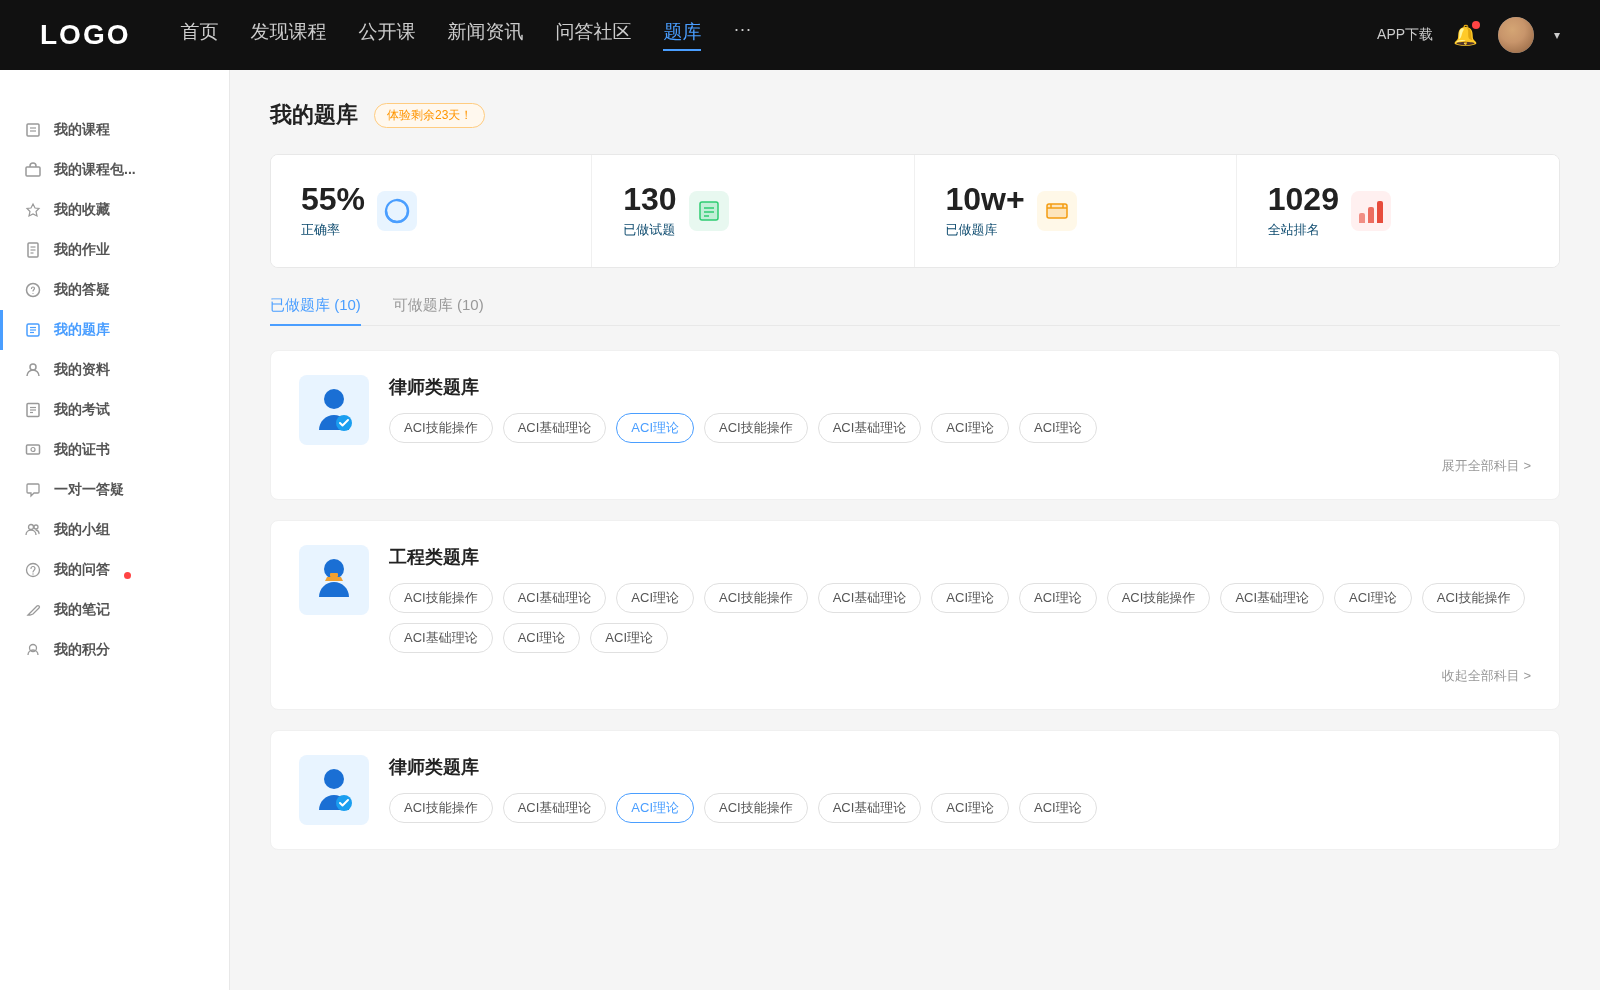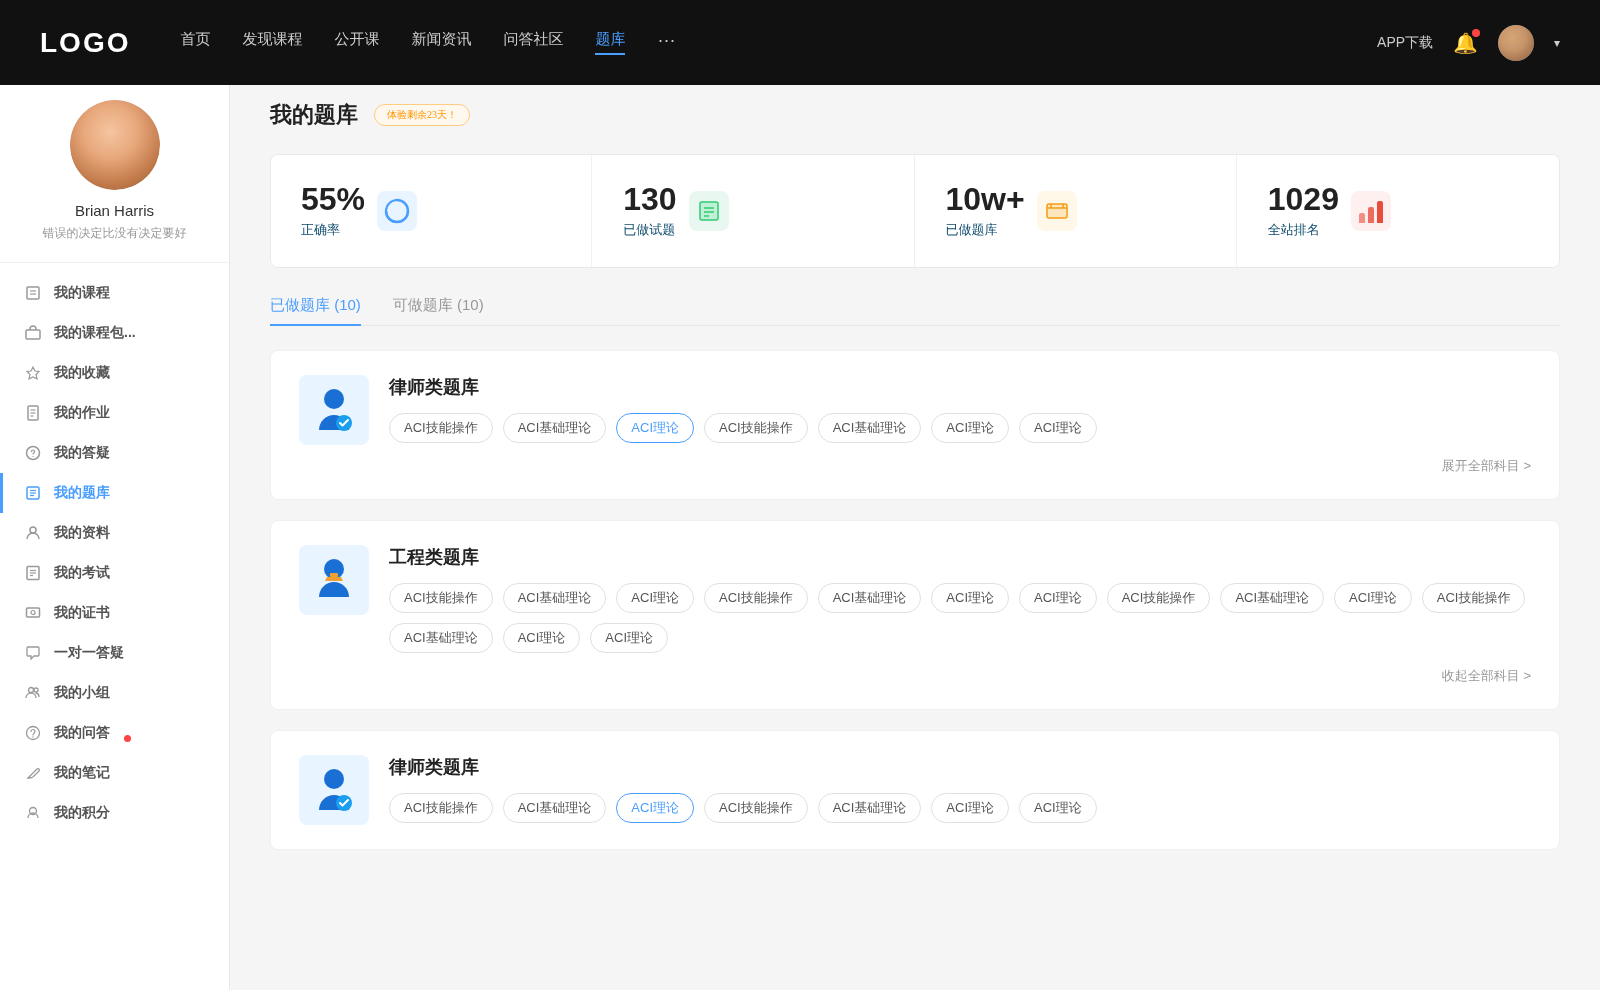--- a/index.html
+++ b/index.html
@@ -1,21 +1,21 @@
 <!DOCTYPE html>
 <html><head>
   <meta charset="utf-8">
   <style>
     * { box-sizing: border-box; margin: 0; padding: 0; }
     body { font-family: -apple-system, BlinkMacSystemFont, "PingFang SC", "Microsoft YaHei", sans-serif; background: #f5f5f5; color: #333; }
 
     
     .navbar {
       background: #111;
-      height: 85px;
+      height: 70px;
       display: flex;
       align-items: center;
       padding: 0 40px;
       position: fixed;
       top: 0; left: 0; right: 0;
       z-index: 100;
     }
     .navbar-logo {
       color: #fff;
       font-size: 28px;
@@ -24,21 +24,21 @@
       margin-right: 50px;
     }
     .navbar-nav {
       display: flex;
       gap: 32px;
       flex: 1;
     }
     .navbar-nav a {
       color: #ccc;
       text-decoration: none;
-      font-size: 15px;
+      font-size: 19px;
       cursor: pointer;
     }
     .navbar-nav a.active {
       color: #4a9eff;
       border-bottom: 2px solid #4a9eff;
       padding-bottom: 4px;
     }
     .navbar-more {
       color: #ccc;
       font-size: 18px;
@@ -200,25 +200,24 @@
     }
     .page-title {
       font-size: 22px;
       font-weight: 600;
       color: #222;
     }
     .trial-badge {
       background: #fff;
       border: 1px solid #ffcc80;
       color: #ff9500;
-      font-size: 10px;
+      font-size: 12px;
       padding: 3px 12px;
       border-radius: 20px;
       background: #fff8ee;
-      font-family: Liberation Serif, serif;
     }
 
     
     .stats-grid {
       display: grid;
       grid-template-columns: repeat(4, 1fr);
       gap: 1px;
       background: #e8e8e8;
       border: 1px solid #e8e8e8;
       border-radius: 8px;
@@ -380,27 +379,20 @@
     <div class="navbar-avatar">
       <div class="navbar-avatar-img"></div>
     </div>
     <span class="navbar-caret">▾</span>
   </div>
 </nav>
 
 <div class="page-wrapper">
 
   <aside class="sidebar">
-    <div class="sidebar-profile">
-      <div class="sidebar-avatar">
-        <div class="sidebar-avatar-face"></div>
-      </div>
-      <div class="sidebar-name">Brian Harris</div>
-      <div class="sidebar-bio">错误的决定比没有决定要好</div>
-    </div>
 
     <div class="sidebar-menu">
 
       <div class="sidebar-item">
         <span class="sidebar-icon">
           <svg width="16" height="16" viewBox="0 0 16 16" fill="none">
             <rect x="2" y="2" width="12" height="12" rx="1" stroke="#999" stroke-width="1.5" fill="none"></rect>
             <line x1="5" y1="6" x2="11" y2="6" stroke="#999" stroke-width="1.2"></line>
             <line x1="5" y1="9" x2="11" y2="9" stroke="#999" stroke-width="1.2"></line>
           </svg>

